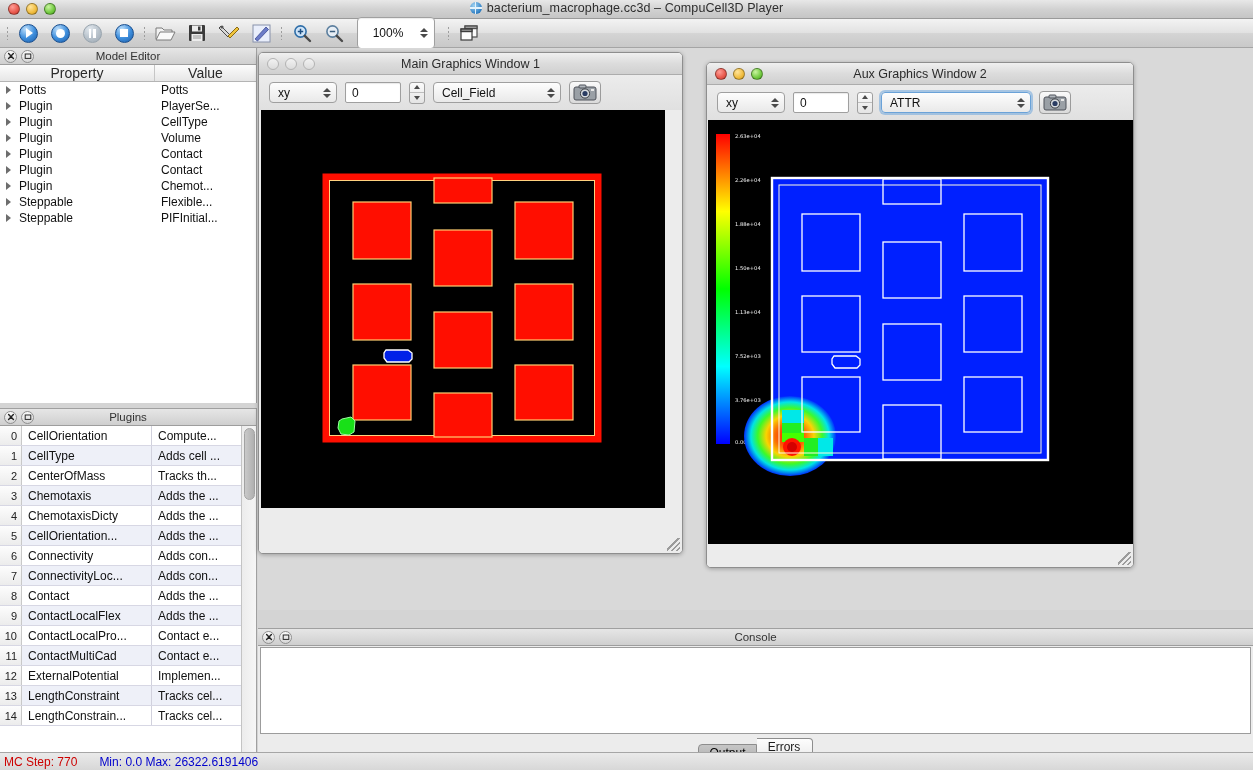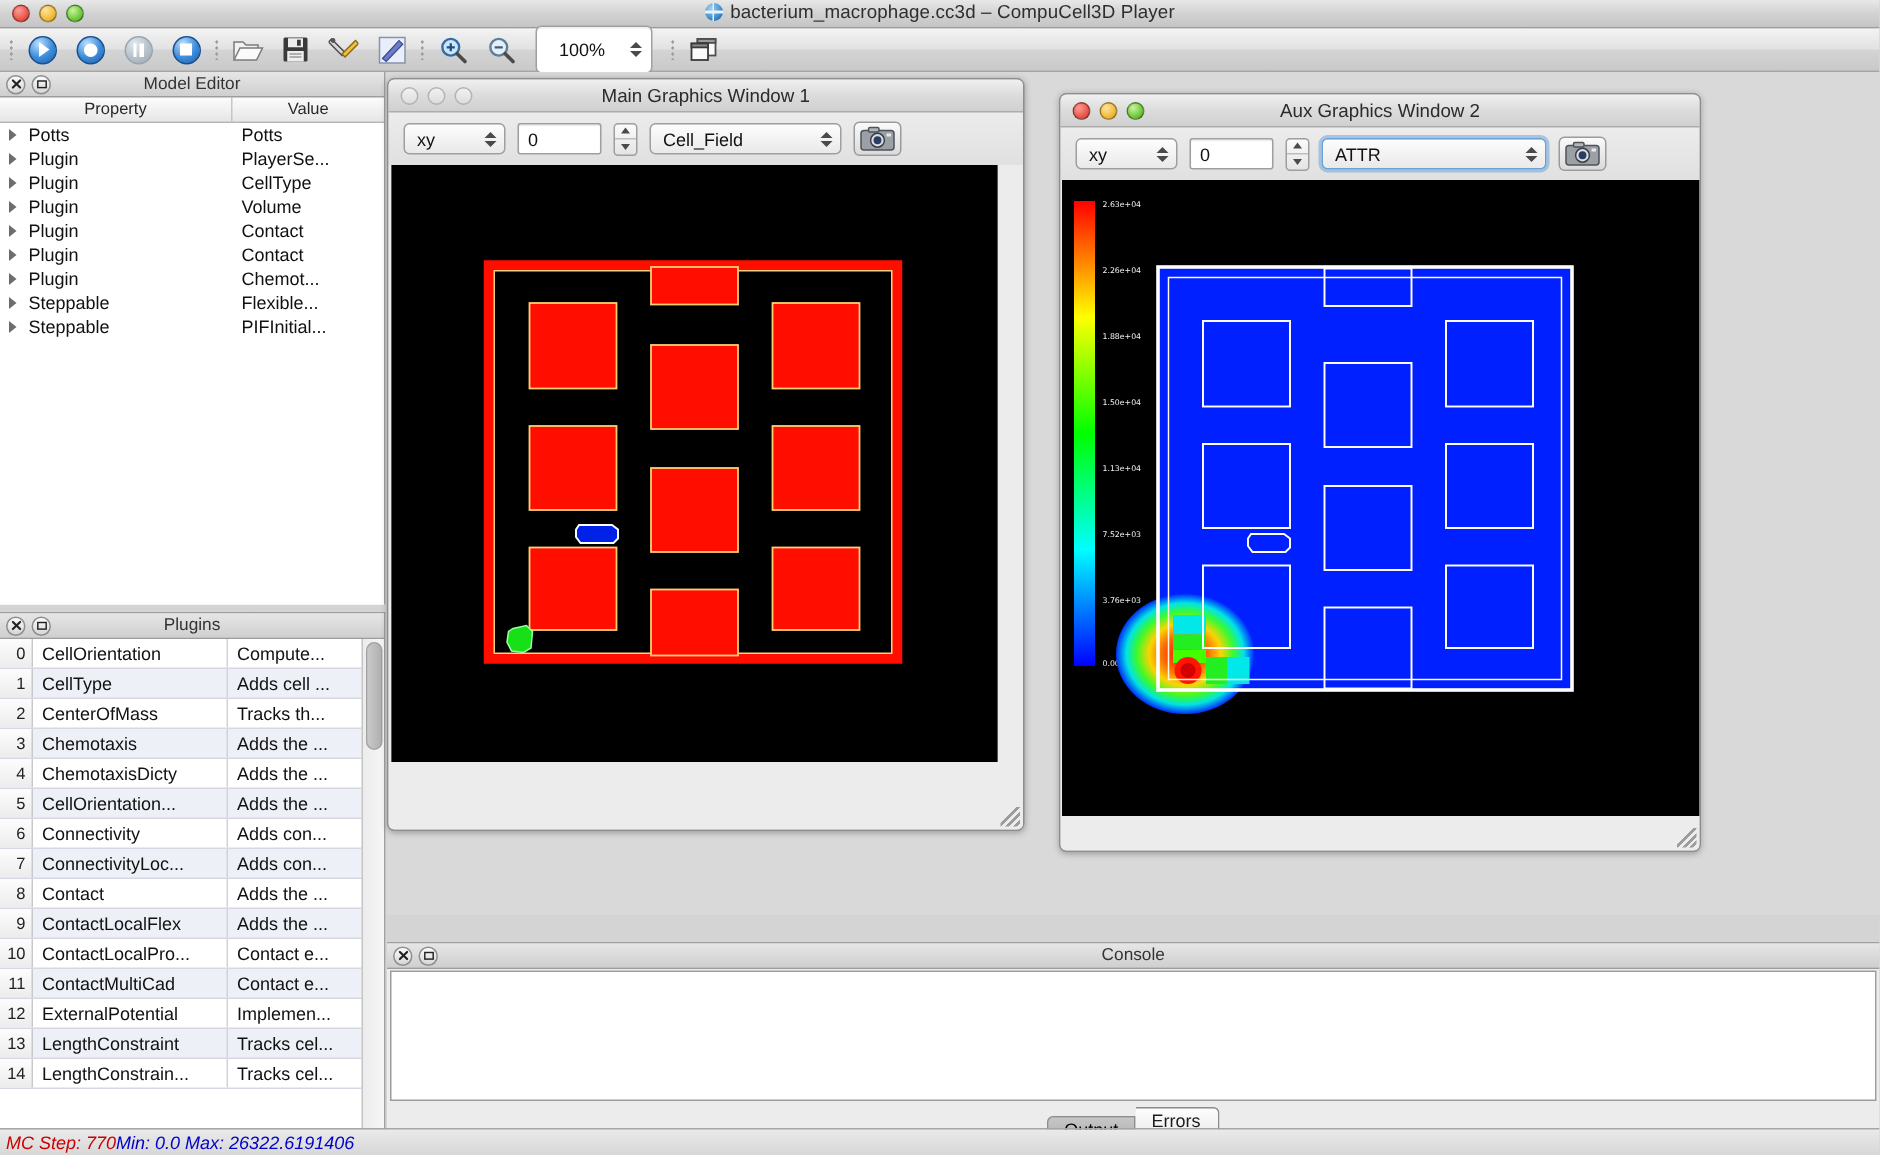--- a/index.html
+++ b/index.html
@@ -104,21 +104,21 @@
     font-size:9px; color:#2b2b2b; cursor:pointer; z-index:2; position:relative;
   }
   .dock-btn svg { width:8px; height:8px; }
 
   #model-editor {
     position:absolute; left:0; top:48px; width:257px; height:355px;
     background:#fff; border-right:1px solid #a0a0a0;
     display:flex; flex-direction:column;
   }
   .tbl-head {
-    height:17px; display:flex; font-size:11px; color:#2a2a2a;
+    height:17px; display:flex; font-size:14px; color:#2a2a2a;
     background: linear-gradient(to bottom,#fcfcfc,#e6e6e6);
     border-bottom:1px solid #b4b4b4;
   }
   .tbl-head > div {
     display:flex; align-items:center; justify-content:center;
     border-right:1px solid #c6c6c6;
   }
   .me-rows { flex:1; overflow:hidden; background:#fff; }
   .me-row { height:16px; display:flex; font-size:12px; color:#111; align-items:center; }
   .me-row .c1 { width:155px; display:flex; align-items:center; padding-left:6px; }
@@ -249,23 +249,22 @@
   .tab.first { border-radius:4px 0 0 4px; }
   .tab.last { border-radius:0 4px 4px 0; border-left:none; }
   .tab.sel { background: linear-gradient(to bottom,#c6c6c6,#aeaeae); color:#000;margin-top:12px; }
   .tab.unsel { background: linear-gradient(to bottom,#fdfdfd,#ededed); }
 
   
   #statusbar {
     position:absolute; left:0; bottom:0; width:1253px; height:18px;
     background: linear-gradient(to bottom,#eaeaea,#d7d7d7);
     border-top:1px solid #a6a6a6;
-    display:flex; align-items:center; gap:0; padding-left:4px;
+    display:flex; align-items:center; gap:22px; padding-left:4px;
     font-size:12px;
-    font-style:italic;
   }
   .st-red { color:#cc0000; }
   .st-blue { color:#0000cc; }
 </style>
 </head>
 <body>
 
 <div id="app">
 
   <div class="titlebar">

